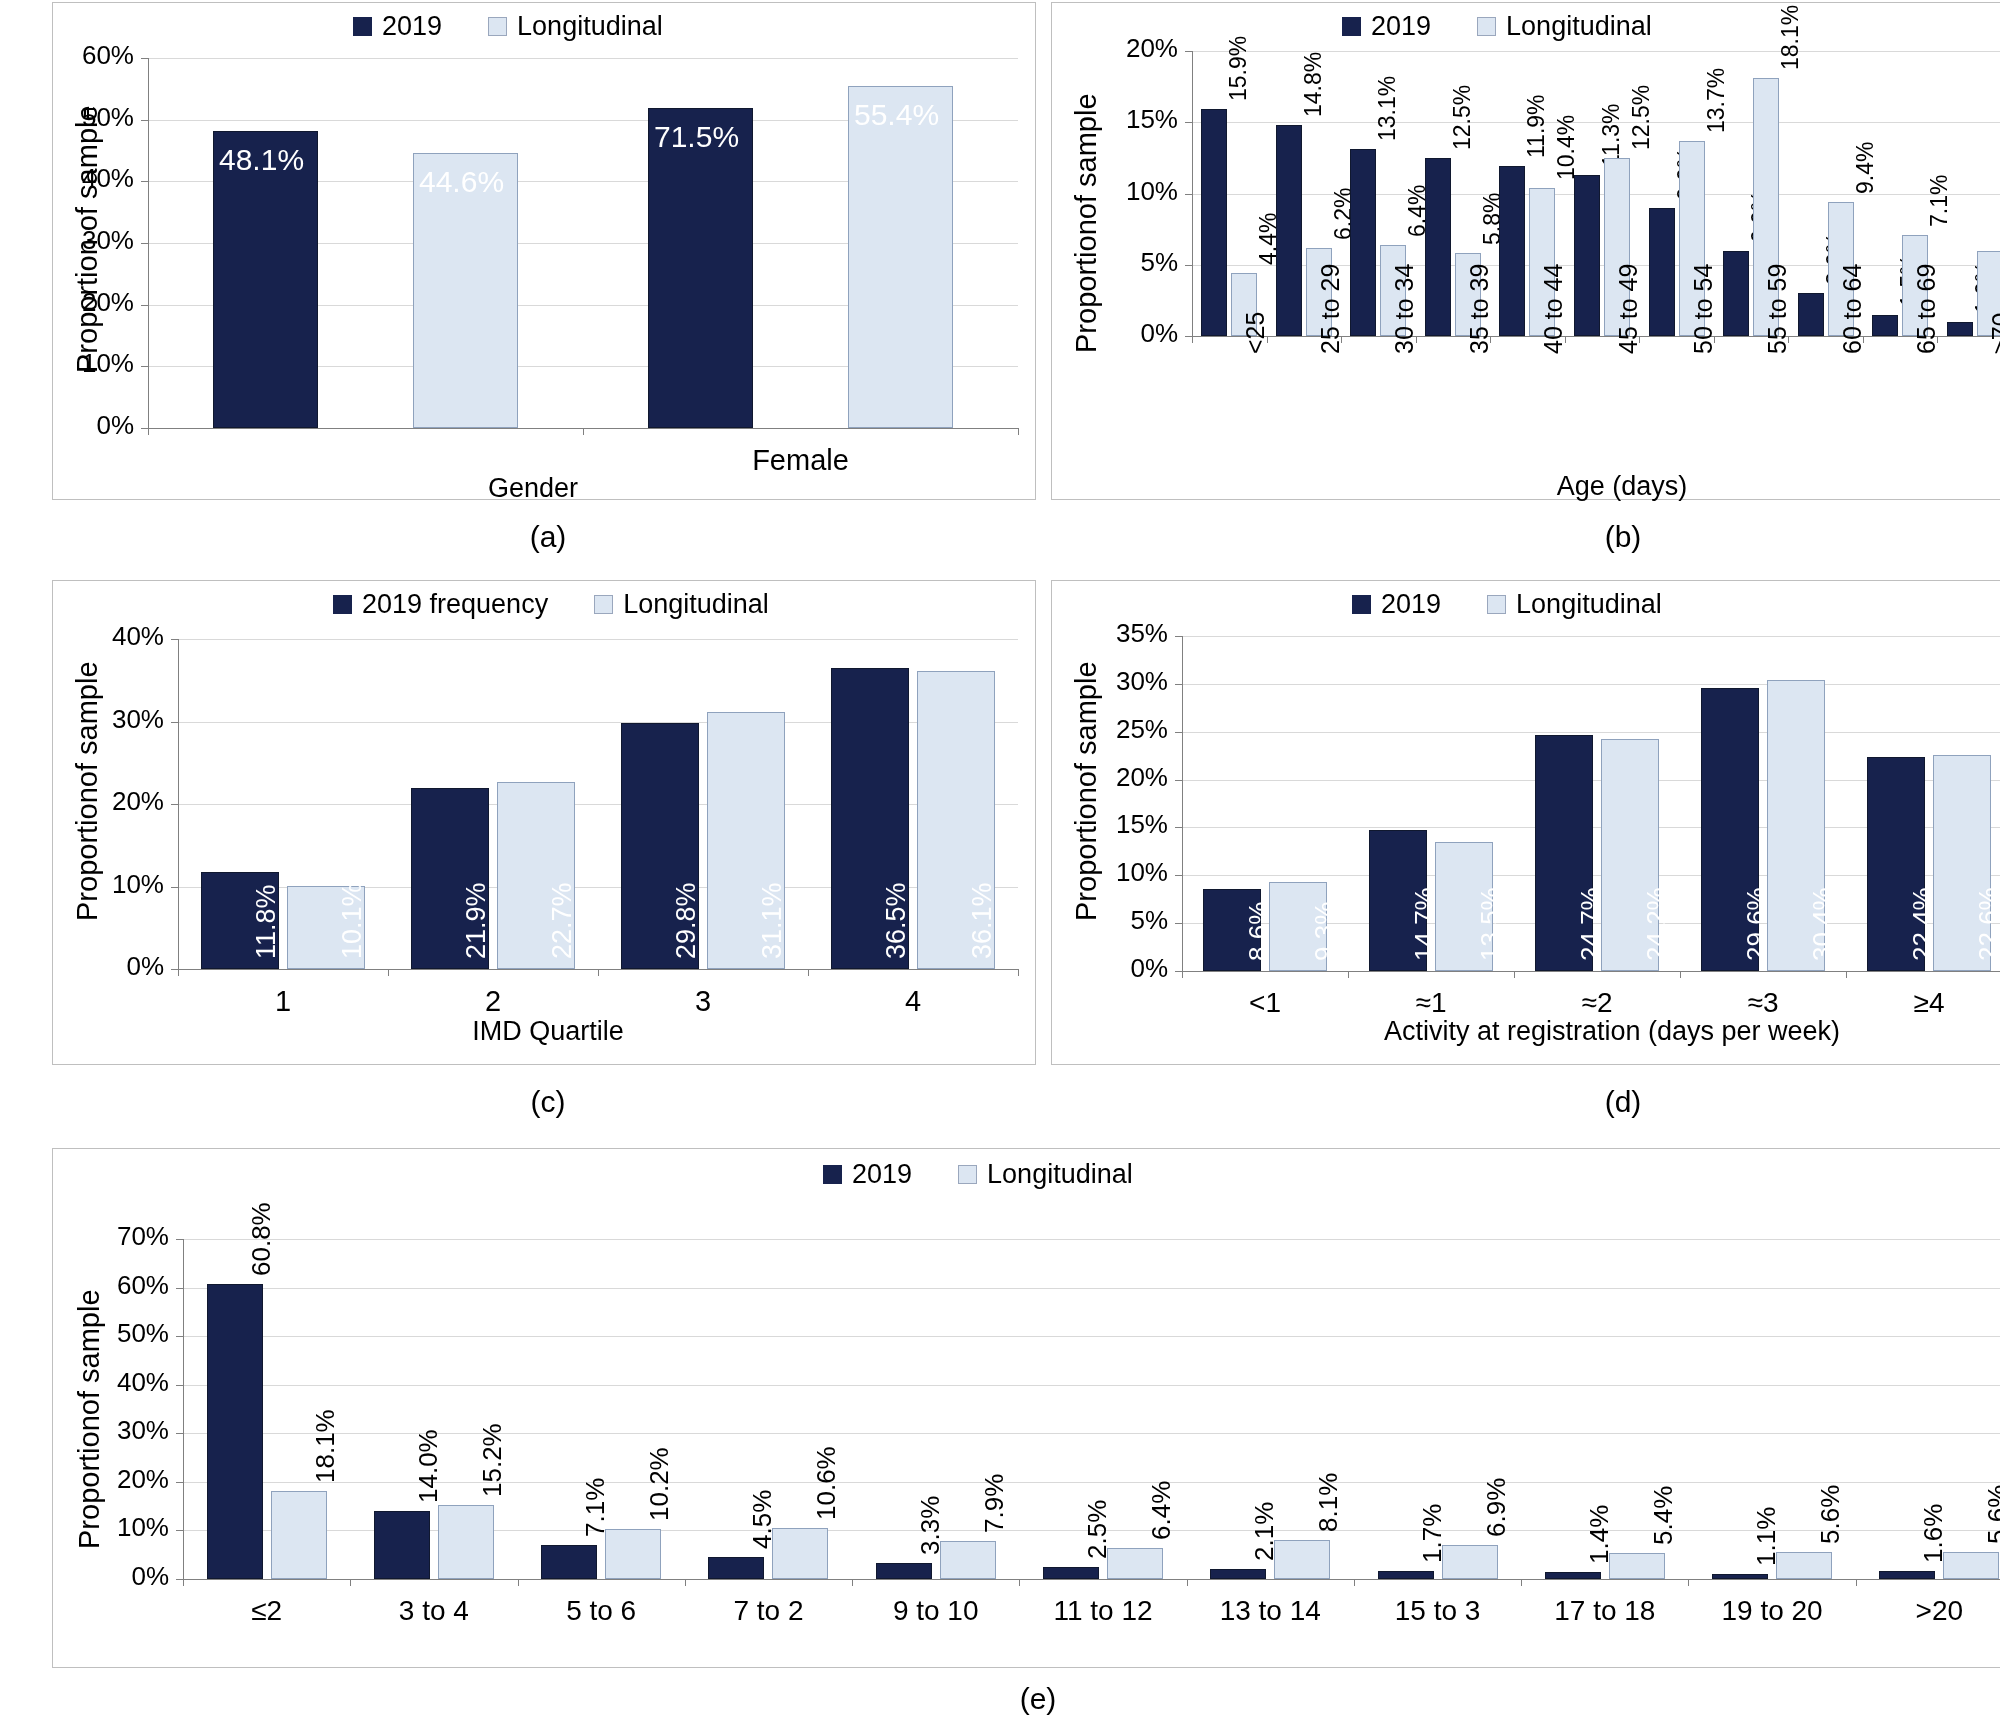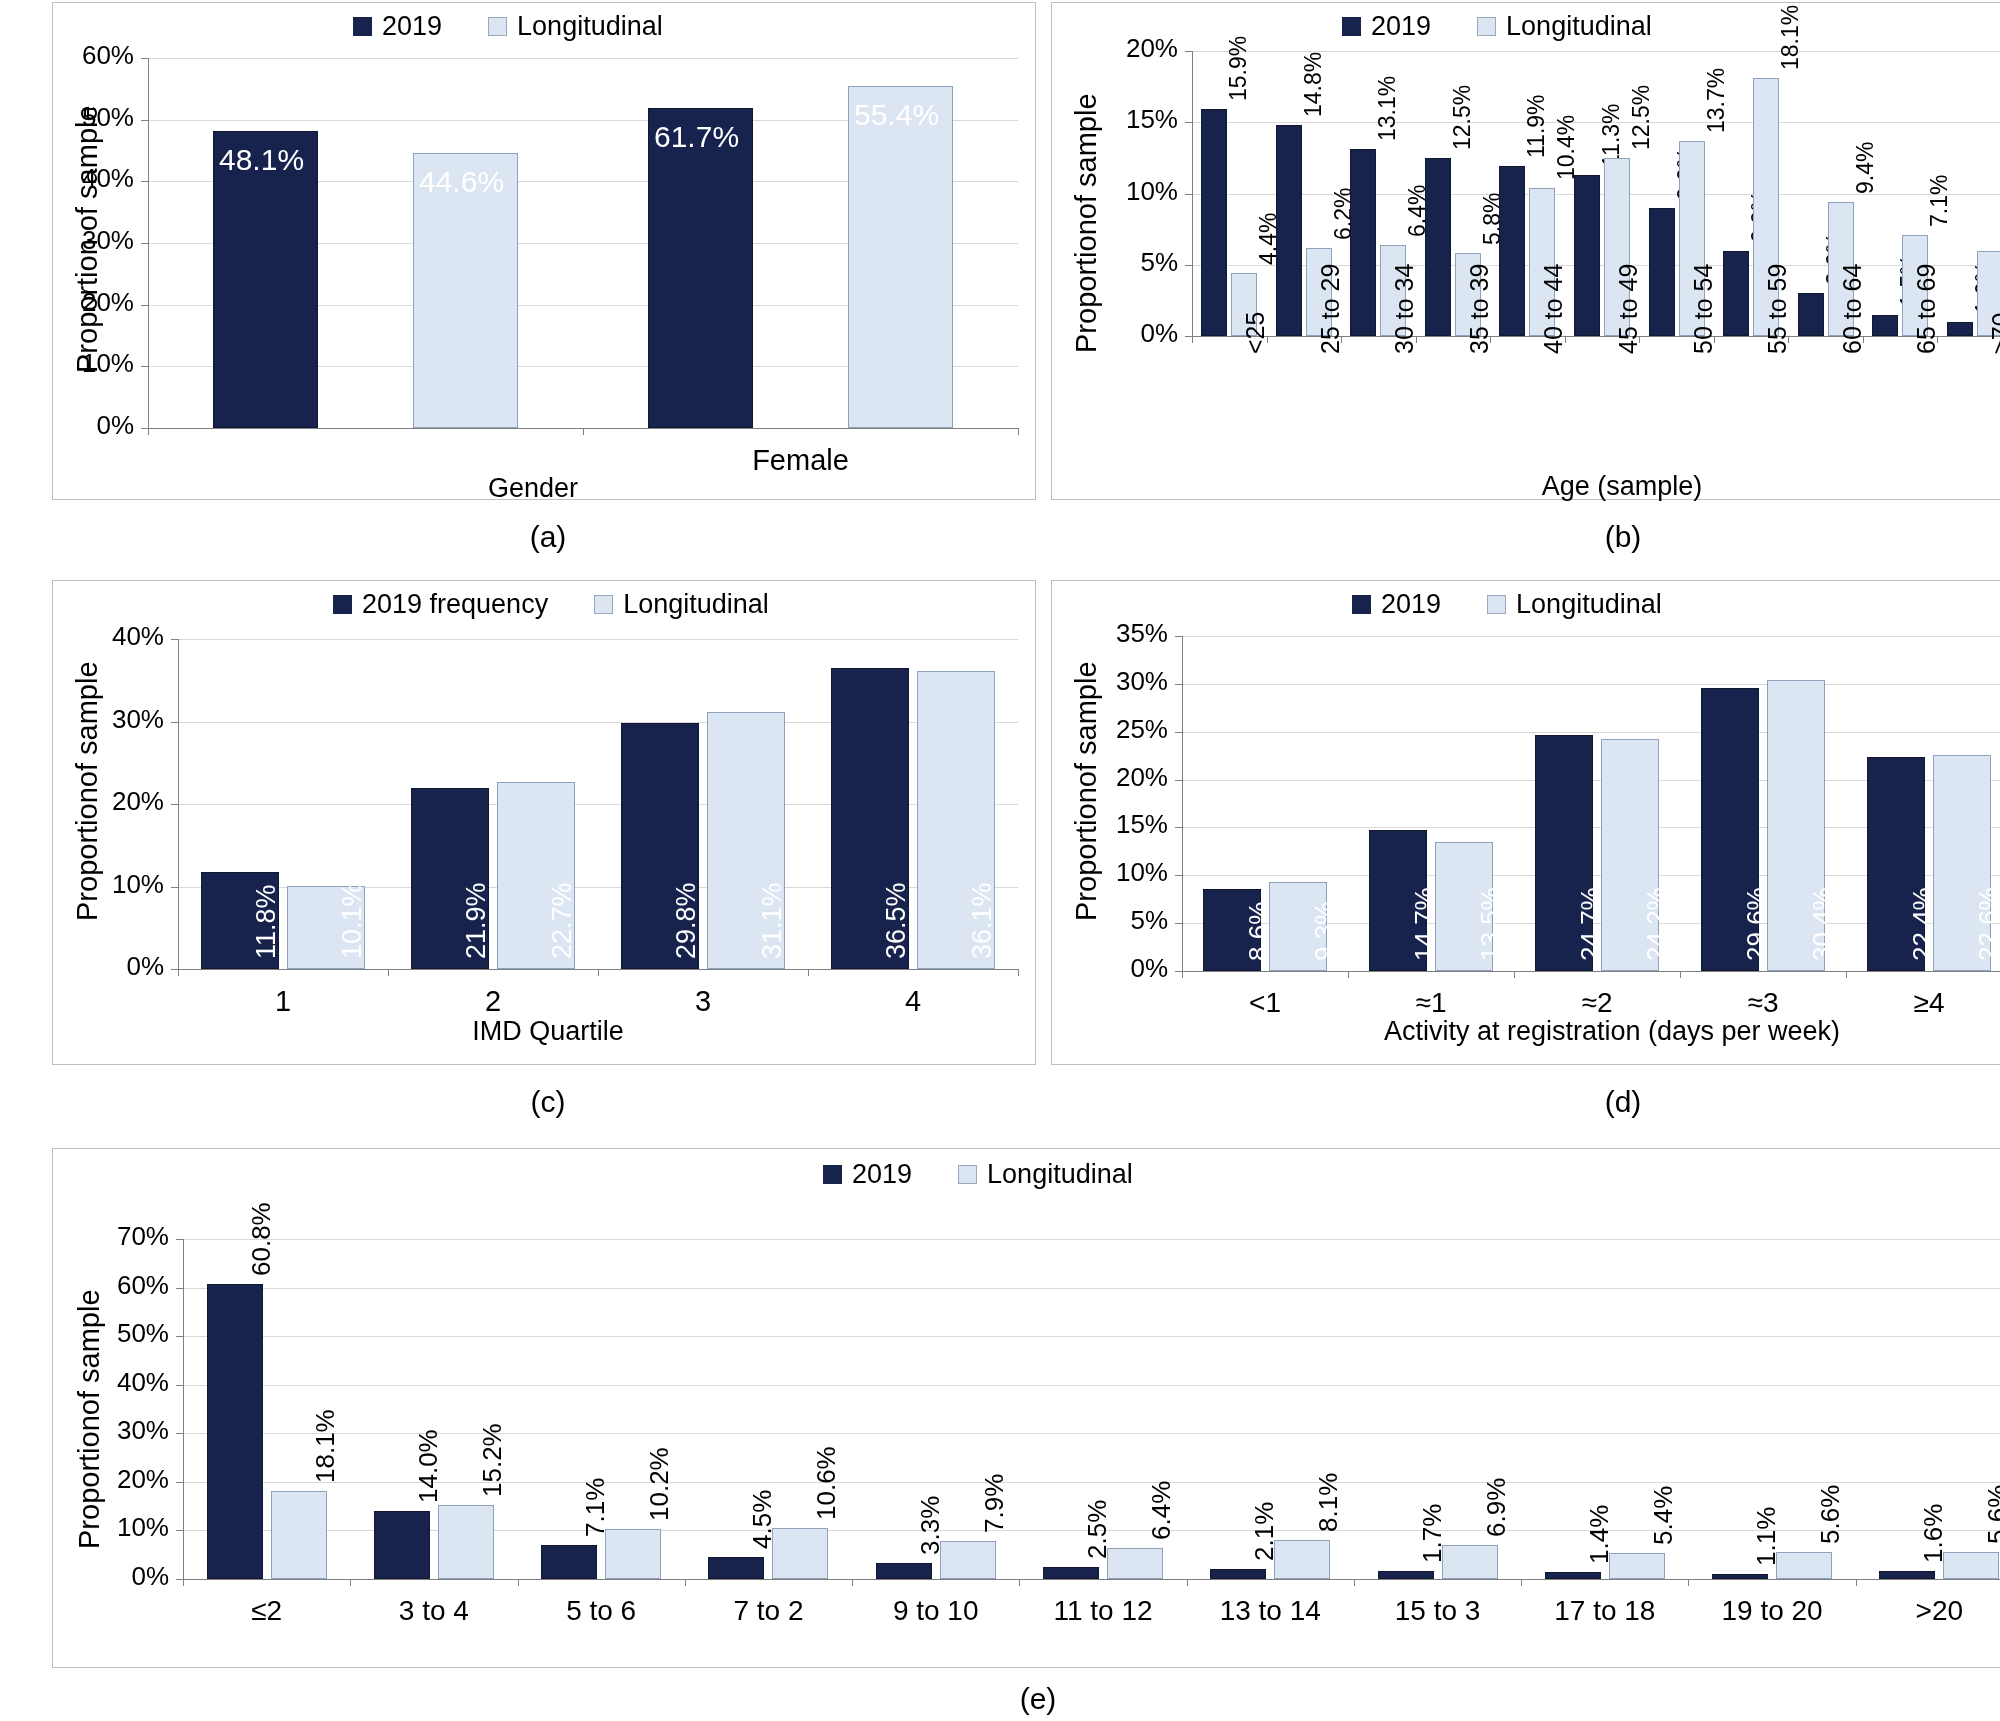--- a/index.html
+++ b/index.html
@@ -154,21 +154,21 @@
         <div class="gridline" style="left: 0px; top: 0px; width: 870px;"></div>
         <div class="ytick" style="width: 90px; left: -104px; top: -18px;">60%</div>
         <div class="tick-mark" style="left: -7px; height: 1px; width: 7px; top: 0px;"></div>
         <div class="axis-line-y" style="left: 0px; top: 0px; height: 370px;"></div>
         <div class="bar bar-2019" style="left: 65px; width: 105px; height: 296.617px; top: 73.3833px;"></div>
         <div class="bar-lab inside" style="left: 71px; top: 85.3833px; font-size: 30px;">48.1%</div>
         <div class="bar bar-long" style="left: 265px; width: 105px; height: 275.033px; top: 94.9667px;"></div>
         <div class="bar-lab inside" style="left: 271px; top: 106.967px; font-size: 30px;">44.6%</div>
         <div class="tick-mark" style="left: 435px; top: 370px;"></div>
         <div class="bar bar-2019" style="left: 500px; width: 105px; height: 320.05px; top: 49.95px;"></div>
-        <div class="bar-lab inside" style="left: 506px; top: 61.95px; font-size: 30px;">61.7%</div>
+        <div class="bar-lab inside" style="left: 506px; top: 61.95px; font-size: 30px;">71.5%</div>
         <div class="bar bar-long" style="left: 700px; width: 105px; height: 341.633px; top: 28.3667px;"></div>
         <div class="bar-lab inside" style="left: 706px; top: 40.3667px; font-size: 30px;">55.4%</div>
         <div class="tick-mark" style="left: 870px; top: 370px;"></div>
         <div class="xcat" style="left: 435px; width: 435px; top: 386px; font-size: 29px;">Female</div>
         <div class="tick-mark" style="left: 0px; top: 370px;"></div>
       </div>
     <div class="xaxis-title" style="left:380px; top:470px; width:200px;">Gender</div>
   </div>
   <div class="panel-label" style="left:470px; top:520px; width:60px;">(a)</div>
 
@@ -262,21 +262,21 @@
         <div class="tick-mark" style="left: 745.455px; top: 285px;"></div>
         <div class="xcat rot" style="left: 720.182px; top: 303px; font-size: 25px;">65 to 69</div>
         <div class="bar bar-2019" style="left: 754.727px; width: 26px; height: 14.25px; top: 270.75px;"></div>
         <div class="bar-lab vert outside" style="left: 778.727px; top: 262.75px; font-size: 23px;">1.0%</div>
         <div class="bar bar-long" style="left: 784.727px; width: 26px; height: 85.5px; top: 199.5px;"></div>
         <div class="bar-lab vert outside" style="left: 808.727px; top: 191.5px; font-size: 23px;">6.0%</div>
         <div class="tick-mark" style="left: 820px; top: 285px;"></div>
         <div class="xcat rot" style="left: 794.727px; top: 303px; font-size: 25px;">≥70</div>
         <div class="tick-mark" style="left: 0px; top: 285px;"></div>
       </div>
-    <div class="xaxis-title" style="left:450px; top:468px; width:240px;">Age (sample)</div>
+    <div class="xaxis-title" style="left:450px; top:468px; width:240px;">Age (days)</div>
   </div>
   <div class="panel-label" style="left:1545px; top:520px; width:60px;">(b)</div>
 
   <div class="panel" style="left:4px; top:580px; width:984px; height:485px;">
     <div class="legend" style="left:280px; top:8px;">
       <div class="legend-item">
         <span class="legend-swatch sw-2019"></span>
         <span>2019 frequency</span>
       </div>
       <div class="legend-item">

